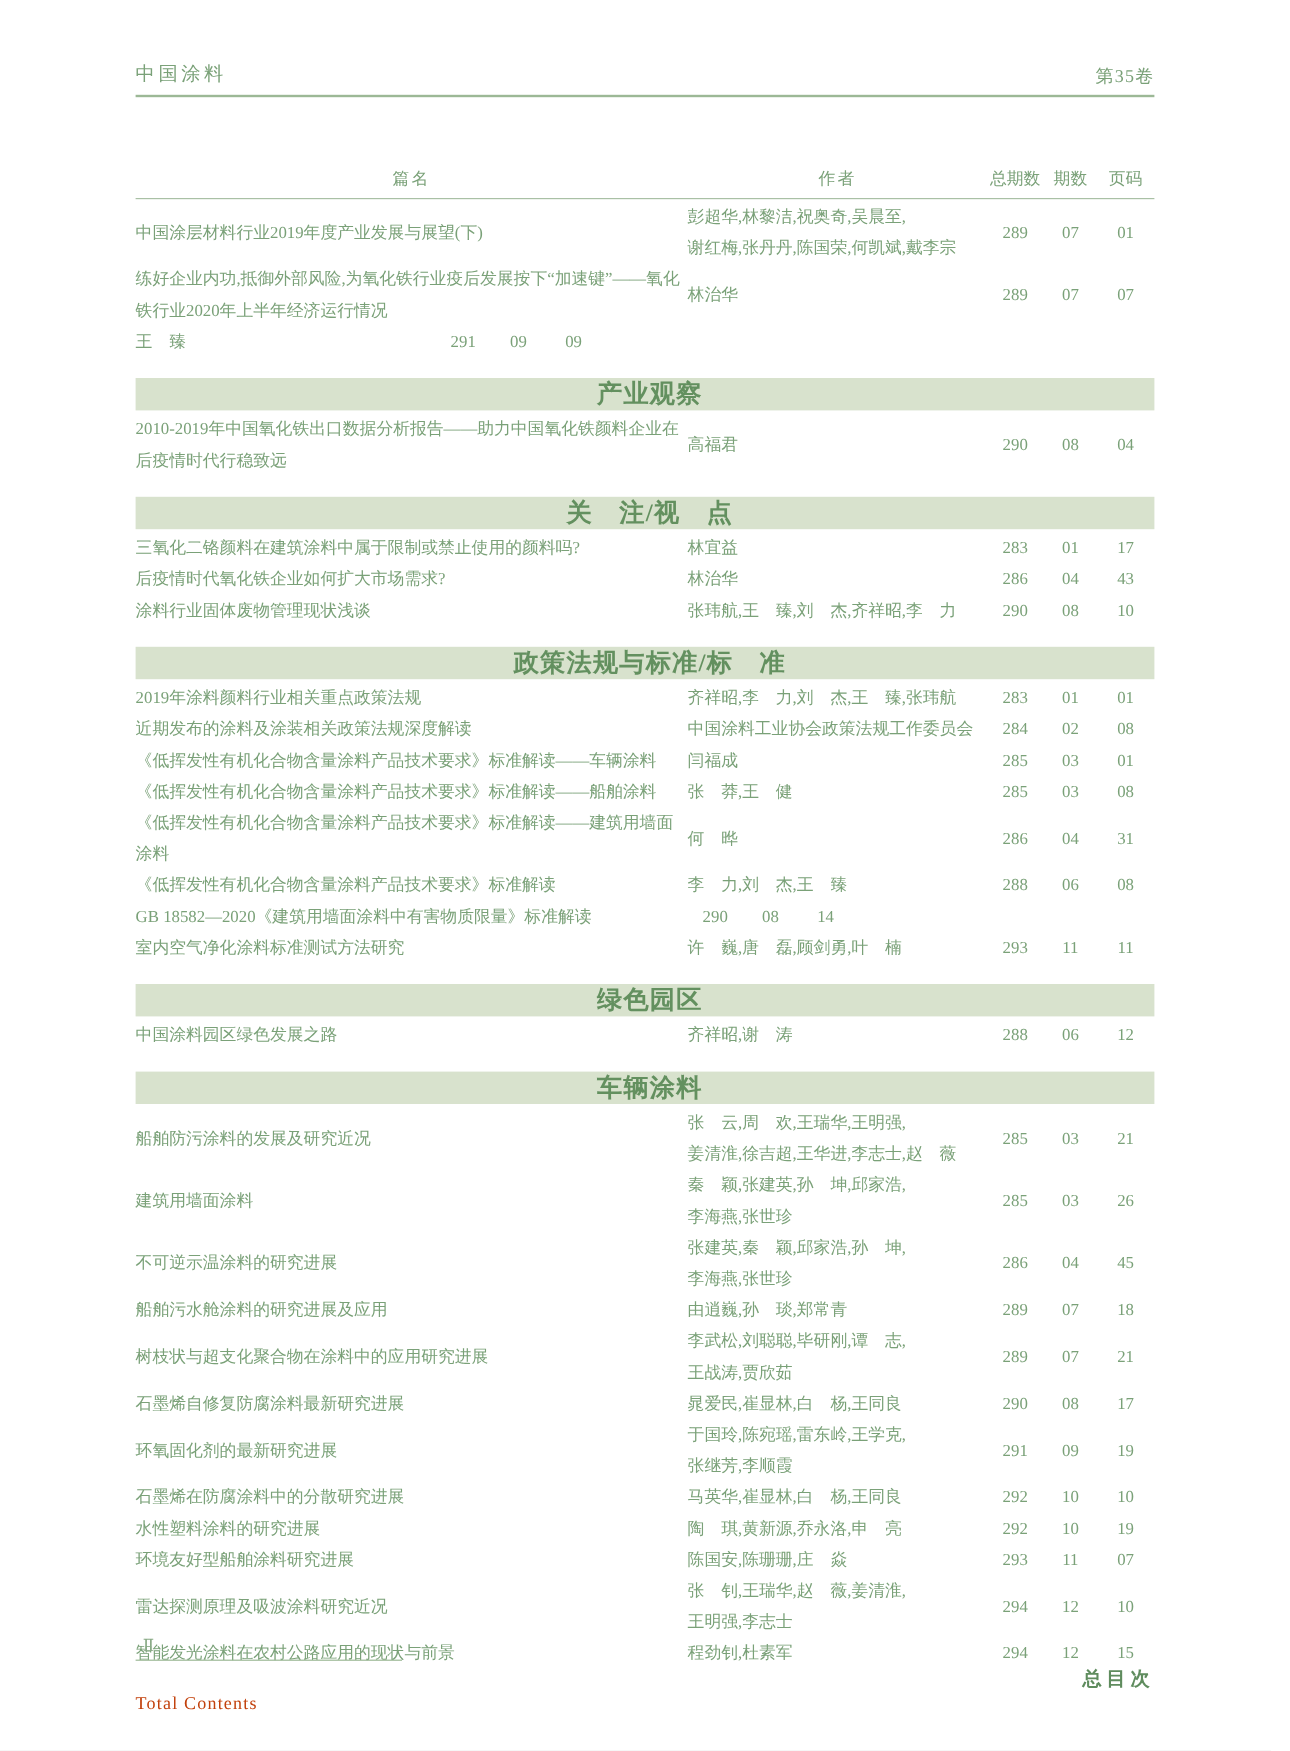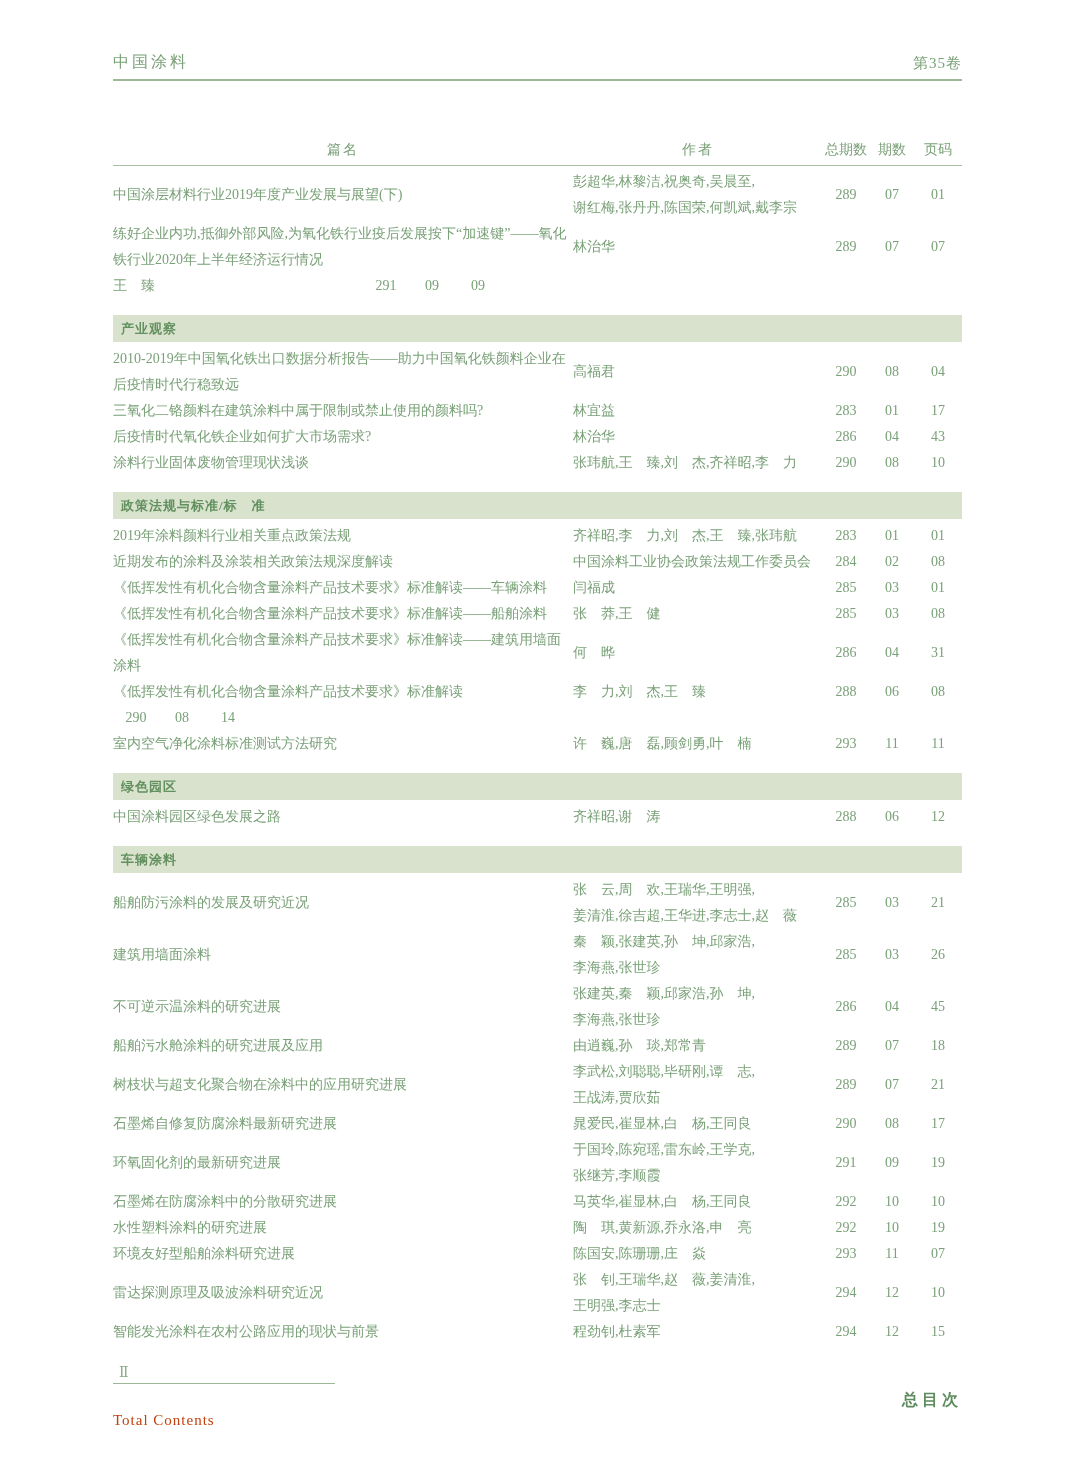--- a/index.html
+++ b/index.html
@@ -23,24 +23,24 @@
   .toc-table{margin-top:56px;}
   .row{display:flex;align-items:center;line-height:26px;font-size:14px;}
   .c-title{width:460px;white-space:pre-line;}
   .c-authors{width:250px;white-space:pre-line;}
   .c-num{width:46px;text-align:center;}
   .thead{margin-bottom:2px;}
   .thead .c-title,.thead .c-authors{text-align:center;letter-spacing:2px;}
   .thead-rule{border-top:1.5px solid #a9c0a5;height:0;margin-bottom:3px;}
   .section-banner{
     background:#d8e2cd;color:#63905f;
-    font-weight:bold;font-size:13px;
+    font-weight:bold;font-size:21px;
     line-height:27px;height:27px;
     padding-left:8px;letter-spacing:1px;
-    margin-top:16px;margin-bottom:4px;
+    margin-top:16px;margin-bottom:4px;text-align:center;
   }
   .footer{position:absolute;left:113px;top:1363px;width:849px;font-size:14px;}
   .pageno{color:#8aab87;line-height:20px;padding-left:6px;}
   .footer-rule{width:222px;border-top:1.5px solid #9cb896;height:0;}
   .toc-zh{font-weight:bold;font-size:16px;color:#5f8c5e;letter-spacing:4px;margin-top:6px;line-height:20px;text-align:right;}
   .toc-en{font-size:15px;color:#c2410c;letter-spacing:1px;line-height:20px;}
 </style>
 </head>
 <body>
 
@@ -85,20 +85,21 @@
             <span class="c-num">09</span>
           </div>
           <div class="section-banner">产业观察</div>
           <div class="row">
             <span class="c-title">2010-2019年中国氧化铁出口数据分析报告——助力中国氧化铁颜料企业在后疫情时代行稳致远</span>
             <span class="c-authors">高福君</span>
             <span class="c-num">290</span>
             <span class="c-num">08</span>
             <span class="c-num">04</span>
           </div>
+          <div class="section-banner">关　注/视　点</div>
           <div class="row">
             <span class="c-title">三氧化二铬颜料在建筑涂料中属于限制或禁止使用的颜料吗?</span>
             <span class="c-authors">林宜益</span>
             <span class="c-num">283</span>
             <span class="c-num">01</span>
             <span class="c-num">17</span>
           </div>
           <div class="row">
             <span class="c-title">后疫情时代氧化铁企业如何扩大市场需求?</span>
             <span class="c-authors">林治华</span>
@@ -150,20 +151,21 @@
             <span class="c-num">31</span>
           </div>
           <div class="row">
             <span class="c-title">《低挥发性有机化合物含量涂料产品技术要求》标准解读</span>
             <span class="c-authors">李　力,刘　杰,王　臻</span>
             <span class="c-num">288</span>
             <span class="c-num">06</span>
             <span class="c-num">08</span>
           </div>
           <div class="row">
+            <span class="c-title">GB 18582—2020《建筑用墙面涂料中有害物质限量》标准解读</span>
             <span class="c-num">290</span>
             <span class="c-num">08</span>
             <span class="c-num">14</span>
           </div>
           <div class="row">
             <span class="c-title">室内空气净化涂料标准测试方法研究</span>
             <span class="c-authors">许　巍,唐　磊,顾剑勇,叶　楠</span>
             <span class="c-num">293</span>
             <span class="c-num">11</span>
             <span class="c-num">11</span>

